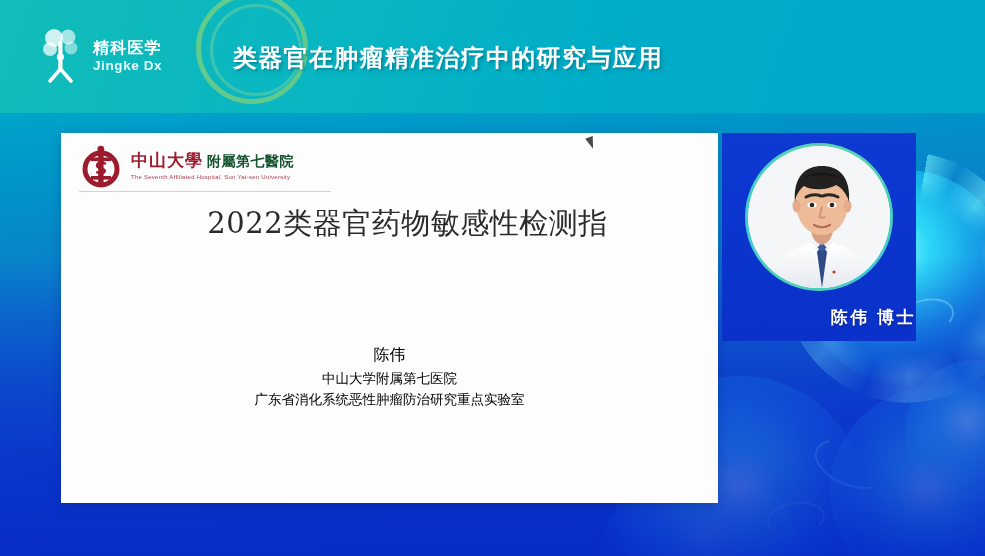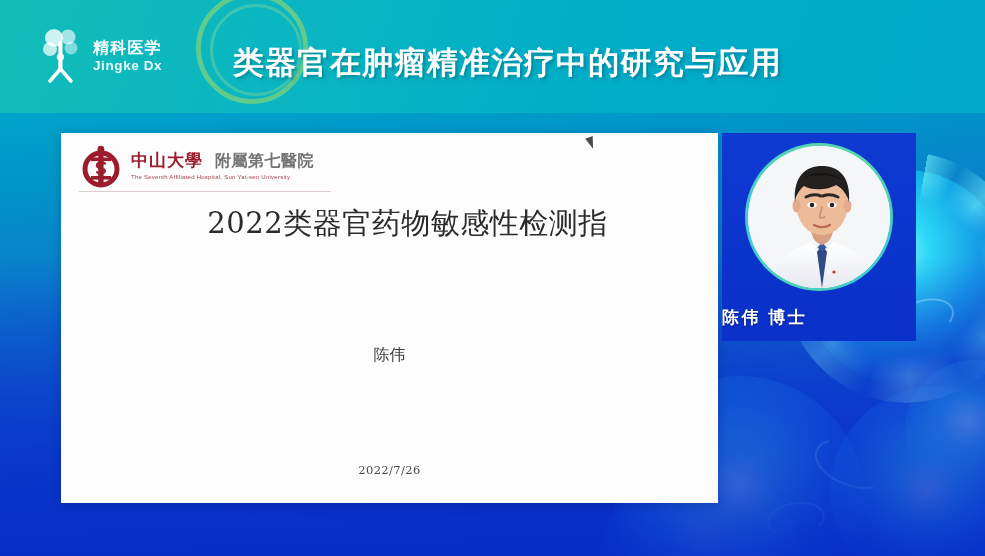--- a/index.html
+++ b/index.html
@@ -154,21 +154,21 @@
     font-weight: 700;
     color: #e6fbfb;
     letter-spacing: .6px;
     margin-top: 3px;
   }
 
   
   .header-title {
     position: absolute;
     left: 233px; top: 42px;
-    font-size: 31px;
+    font-size: 24px;
     font-weight: 700;
     color: #ffffff;
     letter-spacing: 1.3px;
     white-space: nowrap;
     text-shadow:
       2px 2px 0 rgba(0,110,130,.30),
       3px 3px 4px rgba(0,90,110,.25);
     font-family: "DejaVu Sans", "Liberation Sans", sans-serif;
   }
 
@@ -198,34 +198,34 @@
     left: 18px; top: 12px;
     display: flex;
     align-items: flex-start;
     gap: 8px;
   }
   .hosp-mark { width: 44px; height: 44px; display:block; }
   .hosp-txt { padding-top: 4px; }
   .hosp-cn {
     display: flex;
     align-items: baseline;
-    gap: 12px;
+    gap: 4px;
     white-space: nowrap;
   }
   .hosp-cn-main {
     font-size: 17px;
     font-weight: 700;
     color: #9c1c2e;
     letter-spacing: 1px;
     font-family: "DejaVu Serif", "Liberation Serif", serif;
   }
   .hosp-cn-sub {
-    font-size: 16px;
-    font-weight: 700;
-    color: #737373;
+    font-size: 14px;
+    font-weight: 700;
+    color: #14532d;
     letter-spacing: .5px;
     font-family: "DejaVu Serif", "Liberation Serif", serif;
   }
   .hosp-en {
     margin-top: 2px;
     font-size: 6px;
     color: #a8404f;
     letter-spacing: .25px;
     white-space: nowrap;
   }
@@ -251,21 +251,21 @@
     letter-spacing: .5px;
     padding-left: 36px;
   }
   .slide-title .ln { display: block; }
 
   .slide-presenter {
     position: absolute;
     left: 0; right: 0; top: 210px;
     text-align: center;
     font-family: "DejaVu Serif", "Liberation Serif", serif;
-    color: #404040;
+    color: #000000;
   }
   .pres-name { font-size: 16px; line-height: 1.55; }
   .pres-org  { font-size: 13.5px; line-height: 1.6; }
   .pres-lab  { font-size: 13.5px; line-height: 1.6; }
 
   .slide-date {
     position: absolute;
     left: 0; right: 0; top: 330px;
     text-align: center;
     font-family: "DejaVu Serif", "Liberation Serif", serif;
@@ -296,21 +296,21 @@
   .avatar {
     position: relative;
     width: 100%; height: 100%;
     border-radius: 50%;
     overflow: hidden;
     background: #f3f4f6;
   }
   .speaker-label {
     position: absolute;
     left: 0; right: 0; bottom: 12px;
-    text-align: left;
+    text-align: right;
     font-size: 17px;
     font-weight: 700;
     color: #ffffff;
     letter-spacing: 2.5px;
     text-shadow: 0 1px 2px rgba(0,0,30,.4);
   }
 </style>
 </head>
 <body>
 
@@ -373,23 +373,24 @@
       </div>
     </div>
     <div class="hosp-rule"></div>
 
     <div class="slide-title">
       <span class="ln">2022类器官药物敏感性检测指</span>
     </div>
 
     <div class="slide-presenter">
       <div class="pres-name">陈伟</div>
+      <div class="pres-org">中山大学附属第七医院</div>
+      <div class="pres-lab">广东省消化系统恶性肿瘤防治研究重点实验室</div>
     </div>
 
-    <div class="slide-date">2022/7/26</div>
   </div>
 
   <div class="speaker">
     <div class="avatar-wrap">
       <div class="avatar">
         <svg viewBox="0 0 148 148" width="148" height="148">
           <defs>
             <clipPath id="circ">
                 <circle cx="74" cy="74" r="74"></circle>
               </clipPath>

